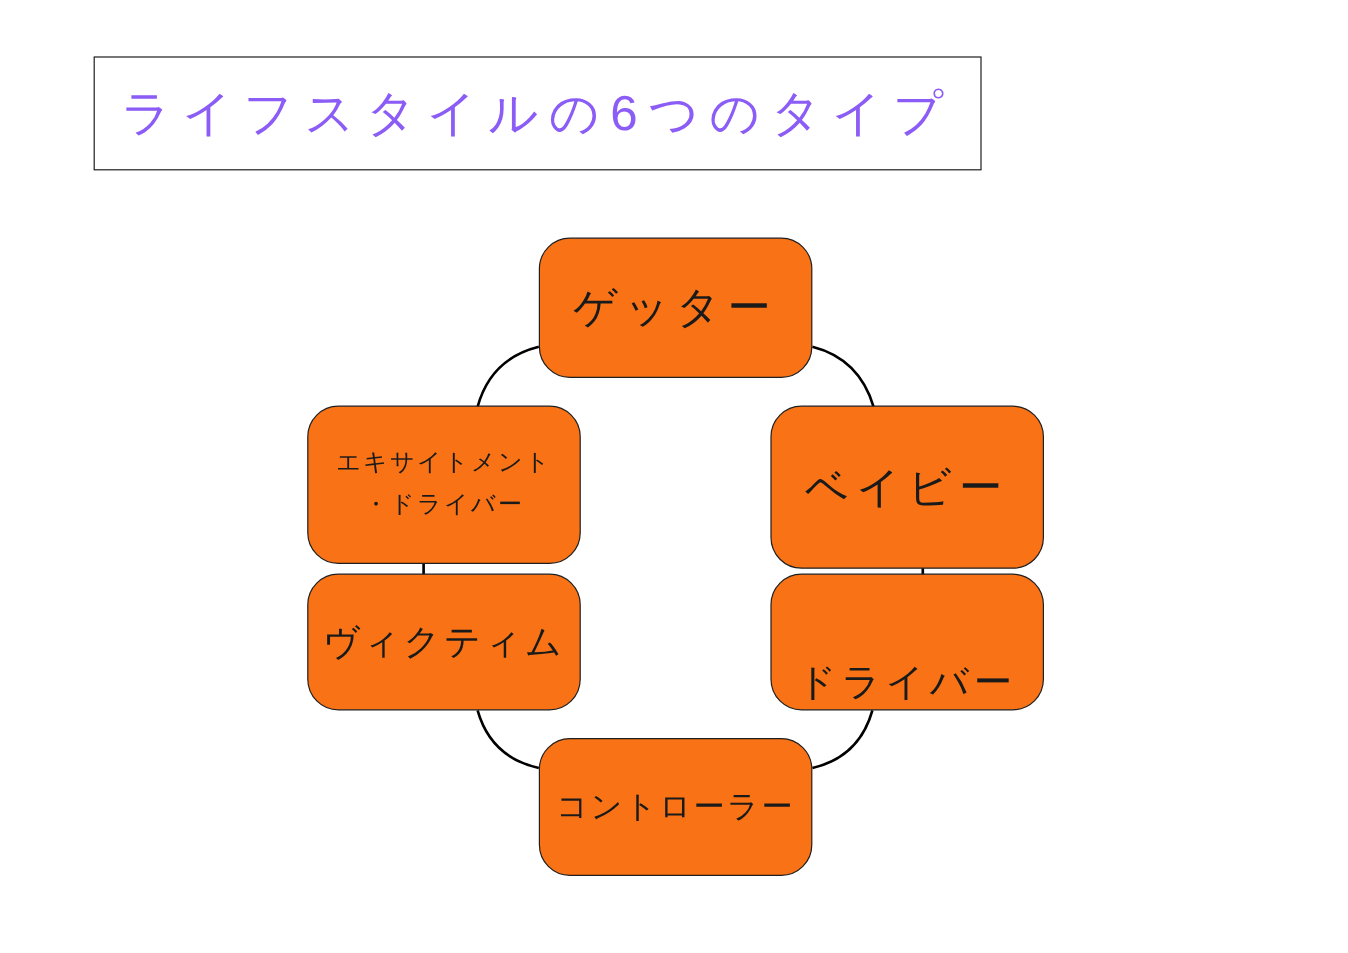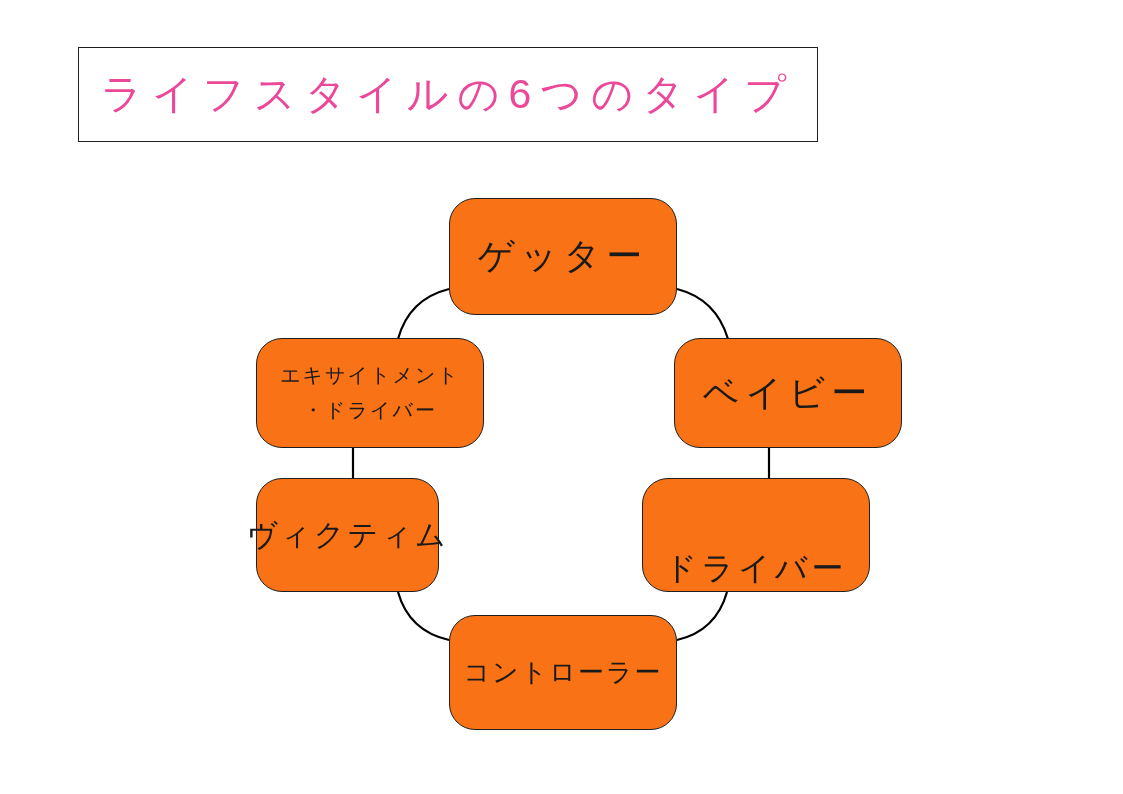--- a/index.html
+++ b/index.html
@@ -19,44 +19,44 @@
     border: 1.5px solid #1f1f1f;
     box-sizing: border-box;
     display: flex;
     align-items: center;
     justify-content: center;
   }
   .title-text {
     font-size: 41px;
     letter-spacing: 9px;
     white-space: nowrap;
-    color: #ec4899;
+    color: #8b5cf6;
   }
   svg.connectors {
     position: absolute;
     left: 0; top: 0;
     width: 1123px; height: 794px;
   }
   .node {
     position: absolute;
     background: #f97316;
     border: 1.5px solid #1f1f1f;
     border-radius: 26px;
     box-sizing: border-box;
     display: flex;
     flex-direction: column;
     align-items: center;
     justify-content: center;
     text-align: center;
   }
   .node-getter     { left: 449px; top: 198px; width: 228px; height: 117px; }
-  .node-baby       { left: 642px; top: 338px; width: 228px; height: 110px; margin-left: 32px; }
-  .node-excitement { left: 256px; top: 338px; width: 228px; height: 110px; }
+  .node-baby       { left: 642px; top: 338px; width: 228px; height: 136px; }
+  .node-excitement { left: 256px; top: 338px; width: 228px; height: 132px; }
   .node-driver     { left: 642px; top: 478px; width: 228px; height: 114px; justify-content: flex-end; }
-  .node-victim     { left: 256px; top: 478px; width: 183px; height: 114px; }
+  .node-victim     { left: 256px; top: 478px; width: 228px; height: 114px; }
   .node-controller { left: 449px; top: 615px; width: 228px; height: 115px; }
 
   .label-lg  { font-size: 36px; letter-spacing: 6px; white-space: nowrap; }
   .label-md  { font-size: 32px; letter-spacing: 4px; white-space: nowrap; }
   .label-sm  { font-size: 30px; letter-spacing: 3px; white-space: nowrap; }
   .label-xs  { font-size: 26px; letter-spacing: 2px; white-space: nowrap; }
   .label-2ln { font-size: 20px; letter-spacing: 2px; line-height: 35px; white-space: nowrap; }
 </style>
 </head>
 <body>

